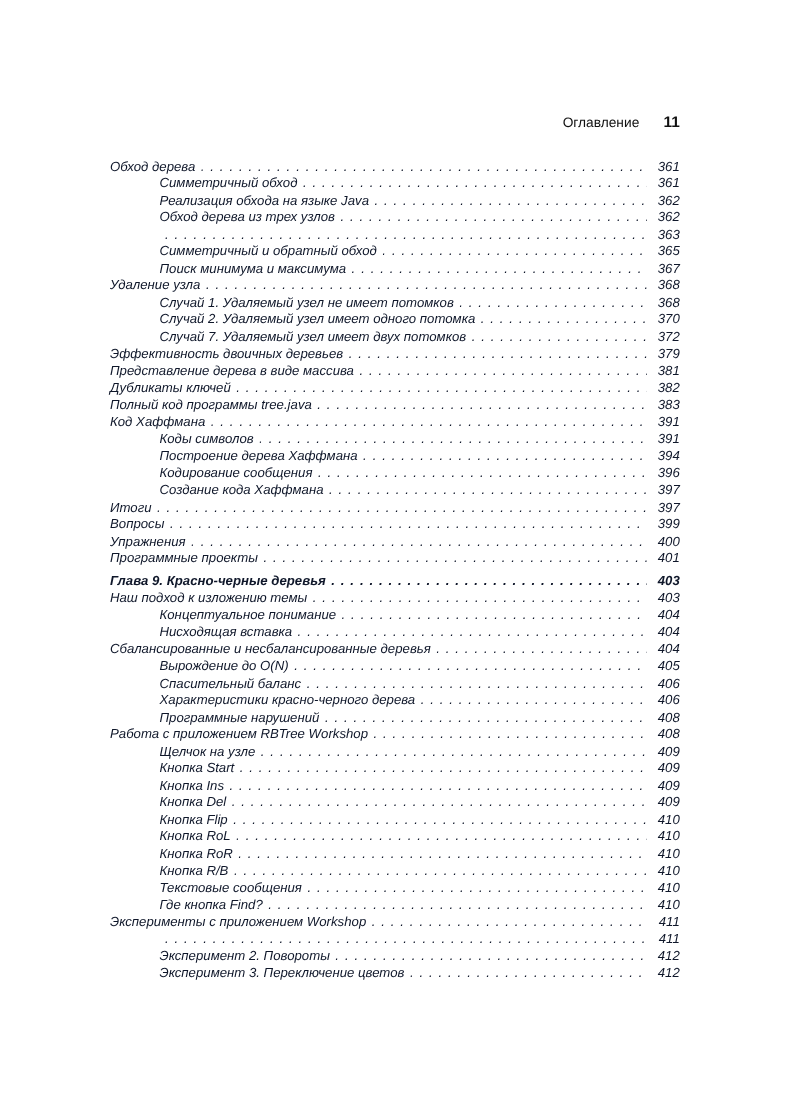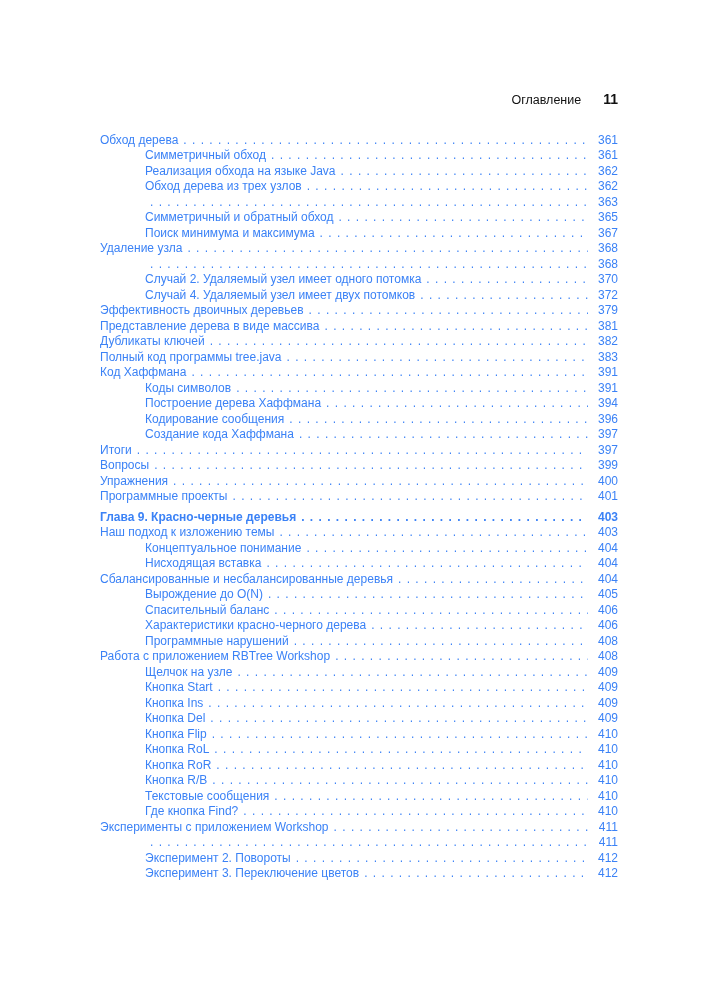--- a/index.html
+++ b/index.html
@@ -23,28 +23,30 @@
     align-items: baseline;
     gap: 22px;
     font-size: 12.5px;
     line-height: 15.5px;
     margin-bottom: 24px;
   }
   .running-head .head-title { color: #111111; }
   .running-head .head-pagenum {
     font-weight: bold;
     font-size: 14px;
+    margin-top: 11px;
   }
   .toc { width: 100%; }
   .row {
     display: flex;
     align-items: flex-end;
     font-size: 12px;
     line-height: 15.5px;
-    color: #3b82f6;
+    color: #0f172a;
+    font-style: italic;
   }
   .row.level2 { padding-left: 45px; }
   .row.level0 { font-weight: bold; }
   .row.gap { margin-top: 5px; }
   .lbl {
     flex: 0 0 auto;
     white-space: nowrap;
   }
   .dots {
     flex: 1 1 auto;
@@ -106,30 +108,31 @@
         <span class="lbl">Поиск минимума и максимума</span>
         <span class="dots"></span>
         <span class="pg">367</span>
       </div>
       <div class="row level1">
         <span class="lbl">Удаление узла</span>
         <span class="dots"></span>
         <span class="pg">368</span>
       </div>
       <div class="row level2">
+        <span class="lbl">Случай 1. Удаляемый узел не имеет потомков</span>
         <span class="dots"></span>
         <span class="pg">368</span>
       </div>
       <div class="row level2">
         <span class="lbl">Случай 2. Удаляемый узел имеет одного потомка</span>
         <span class="dots"></span>
         <span class="pg">370</span>
       </div>
       <div class="row level2">
-        <span class="lbl">Случай 4. Удаляемый узел имеет двух потомков</span>
+        <span class="lbl">Случай 7. Удаляемый узел имеет двух потомков</span>
         <span class="dots"></span>
         <span class="pg">372</span>
       </div>
       <div class="row level1">
         <span class="lbl">Эффективность двоичных деревьев</span>
         <span class="dots"></span>
         <span class="pg">379</span>
       </div>
       <div class="row level1">
         <span class="lbl">Представление дерева в виде массива</span>

